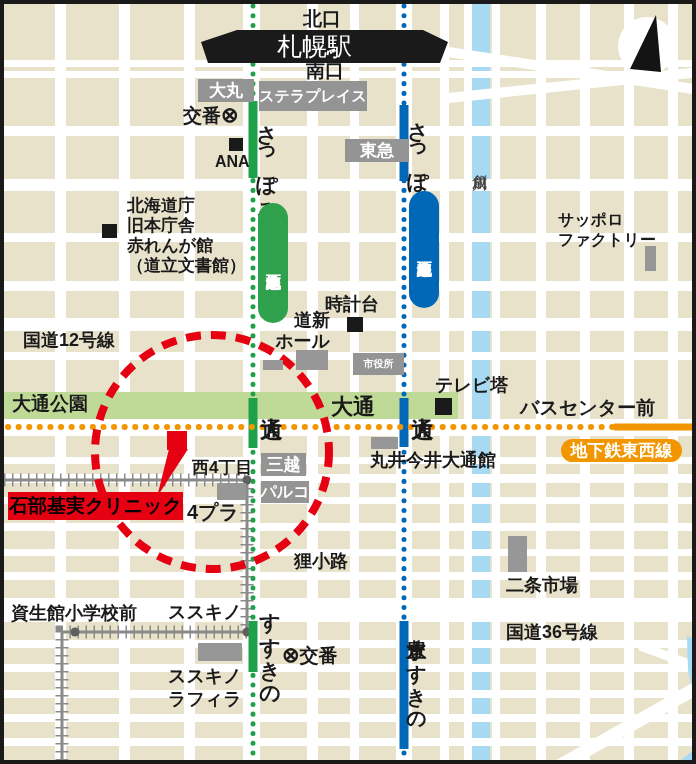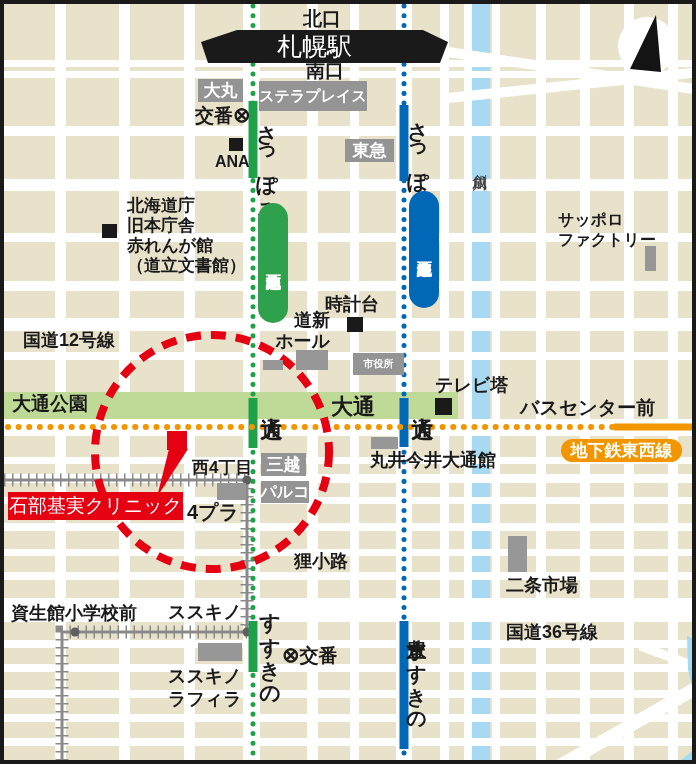--- a/index.html
+++ b/index.html
@@ -16,21 +16,21 @@
   .vert{writing-mode:vertical-rl;text-orientation:upright;letter-spacing:1px;}
   .gbox{position:absolute;z-index:20;background:#949494;color:#fff;font-weight:600;
         display:flex;align-items:center;justify-content:center;white-space:nowrap;}
   .pillv{position:absolute;z-index:20;background:#2FA04B;color:#fff;font-weight:600;
          border-radius:15px;writing-mode:vertical-rl;text-orientation:upright;
          display:flex;align-items:center;justify-content:center;}
   .pillh{position:absolute;z-index:20;background:#F29600;color:#fff;font-weight:700;
          border-radius:12px;display:flex;align-items:center;justify-content:center;}
   .bk{position:absolute;z-index:20;background:#1a1a1a;}
   .gb{position:absolute;z-index:15;background:#979797;}
-  .redbox{position:absolute;z-index:25;background:#E50012;color:#ffffff;font-weight:400;
+  .redbox{position:absolute;z-index:25;background:#E50012;color:#000000;font-weight:700;
           display:flex;align-items:center;justify-content:center;}
   .white{color:#fff;}
 </style>
 </head>
 <body>
 
 <div id="map">
 
   <div id="river"></div>
 
@@ -120,25 +120,25 @@
 
     <circle cx="212" cy="452" r="117" fill="none" stroke="#E50012" stroke-width="8" stroke-dasharray="15 10"></circle>
     <rect x="167" y="431" width="20" height="19" fill="#E50012"></rect>
     <polygon points="169,449 188,449 157,497" fill="#E50012"></polygon>
   </svg>
 
   <div class="lbl" style="left:303px;top:9px;font-size:19px">北口</div>
   <div class="lbl white" style="left:277px;top:33px;font-size:25px;font-weight:400">札幌駅</div>
   <div class="lbl" style="left:306px;top:61px;font-size:19px">南口</div>
   <div class="gbox" style="left:259px;top:81px;width:108px;height:30px;font-size:15px">ステラプレイス</div>
-  <div class="gbox" style="left:198px;top:79px;width:45px;height:23px;font-size:17px">大丸</div>
-  <div class="lbl" style="left:195px;top:103px;font-size:19px"><span>交番</span><span style="font-size:21px">⊗</span></div>
+  <div class="gbox" style="left:198px;top:79px;width:56px;height:23px;font-size:17px">大丸</div>
+  <div class="lbl" style="left:183px;top:103px;font-size:19px"><span>交番</span><span style="font-size:21px">⊗</span></div>
   <div class="bk" style="left:229px;top:138px;width:14px;height:13px"></div>
   <div class="lbl" style="left:215px;top:153px;font-size:16px;font-weight:700">ANA</div>
-  <div class="gbox" style="left:345px;top:139px;width:49px;height:23px;font-size:17px">東急</div>
+  <div class="gbox" style="left:345px;top:139px;width:64px;height:23px;font-size:17px">東急</div>
 
   <div class="lbl vert" style="left:256px;top:111px;font-size:21px;font-weight:700">さっぽろ</div>
   <div class="lbl vert" style="left:407px;top:108px;font-size:21px;font-weight:700">さっぽろ</div>
   <div class="pillv" style="left:258px;top:203px;width:30px;height:120px;font-size:15px">地下鉄南北線</div>
   <div class="pillv" style="left:409px;top:191px;width:30px;height:117px;font-size:15px;background:#0068B7">地下鉄東豊線</div>
   <div class="pillh" style="left:561px;top:439px;width:121px;height:23px;font-size:17px">地下鉄東西線</div>
   <div class="lbl vert" style="left:471px;top:162px;font-size:15px;font-weight:400;color:#3c3c3c">創成川</div>
 
   <div class="bk" style="left:102px;top:224px;width:15px;height:14px"></div>
   <div class="lbl" style="left:127px;top:196px;font-size:17px;line-height:20px">

